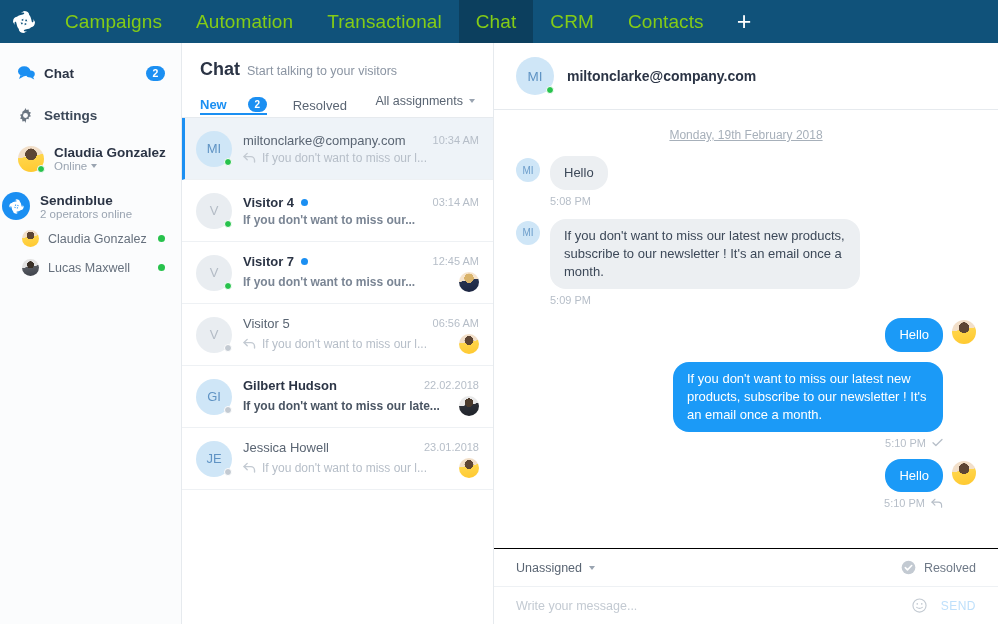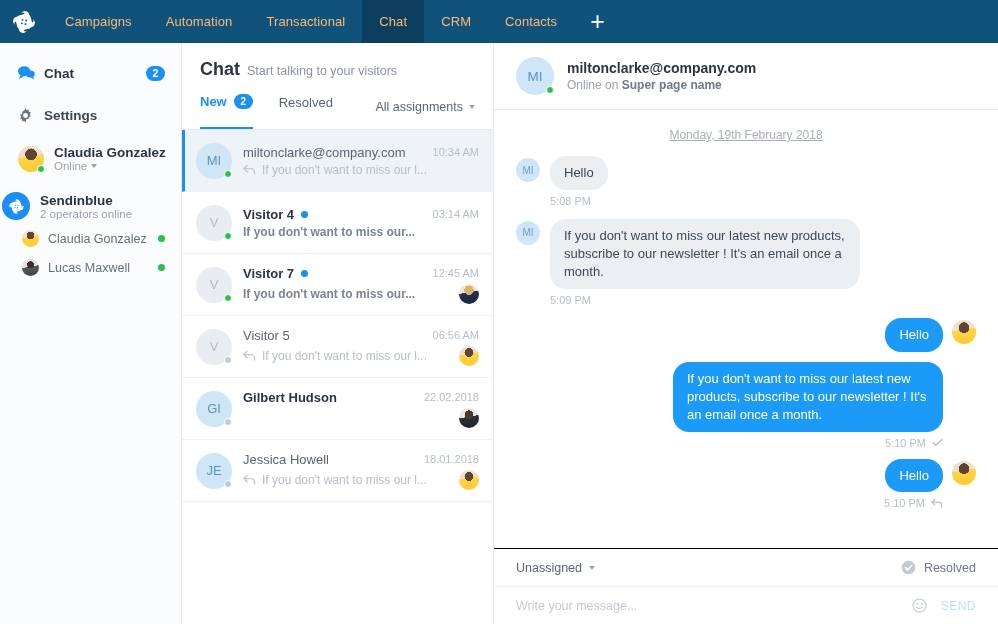--- a/index.html
+++ b/index.html
@@ -11,21 +11,21 @@
   .app { width: 998px; height: 624px; display: flex; flex-direction: column; }
 
   
   .topnav {
     height: 43px; background: #10527a; display: flex; align-items: stretch;
     flex: 0 0 43px;
   }
   .logo-wrap { width: 48px; display: flex; align-items: center; justify-content: center; }
   .nav-item {
     display: flex; align-items: center; padding: 0 17px;
-    color: #fdba74; font-size: 13px; letter-spacing: .1px; cursor: pointer;
+    color: #84cc16; font-size: 19px; letter-spacing: .1px; cursor: pointer;
     white-space: nowrap;
   }
   .nav-item.active { background: #0c3f5e; font-weight: 400; }
   .nav-plus { display: flex; align-items: center; padding: 0 16px; color: #fff; font-size: 25px; font-weight: 300; line-height: 1; cursor: pointer; }
 
   
   .body { flex: 1; display: flex; min-height: 0; }
 
   
   .sidebar {
@@ -78,21 +78,21 @@
   .op-row { display: flex; align-items: center; padding: 6px 16px 6px 22px; cursor: pointer; }
   .op-name { font-size: 12.5px; color: #66707d; margin-left: 9px; }
   .op-dot { margin-left: auto; width: 7px; height: 7px; border-radius: 50%; background: #27c24c; }
 
   
   .chatlist { width: 312px; flex: 0 0 312px; border-right: 1px solid #e6eaee; display: flex; flex-direction: column; background:#fff; }
   .cl-head { padding: 16px 18px 0 18px; display: flex; align-items: baseline; gap: 7px; }
   .cl-title { font-size: 18px; font-weight: bold; color: #2b3445; }
   .cl-sub { font-size: 12.5px; color: #8a94a2; }
   .cl-tabs { display: flex; align-items: center; padding: 14px 18px 0 18px; border-bottom: 1px solid #e6eaee; }
-  .tab { display: flex; align-items: center; gap: 7px; padding-bottom: 18px; margin-right: 26px; cursor: pointer; font-size: 13px; color: #5a6573; }
+  .tab { display: flex; align-items: center; gap: 21px; padding-bottom: 1px; margin-right: 26px; cursor: pointer; font-size: 13px; color: #5a6573; }
   .tab.active { color: #1b8ff2; font-weight: bold; border-bottom: 2px solid #1b8ff2; }
   .tab-badge { background: #1b8ff2; color:#fff; font-size: 10px; font-weight: bold; border-radius: 9px; min-width: 19px; height: 15px; display:flex; align-items:center; justify-content:center; padding: 0 5px; }
   .assign { margin-left: auto; display: flex; align-items: center; gap: 6px; padding-bottom: 9px; font-size: 12.5px; color: #5a6573; cursor: pointer; }
 
   .cl-items { flex: 1; overflow: hidden; }
   .ci {
     display: flex; align-items: center; height: 62px; padding: 0 14px 0 14px;
     border-bottom: 1px solid #eef1f4; cursor: pointer; position: relative;
   }
   .ci.selected { background: #eef3f8; border-left: 3px solid #1b8ff2; padding-left: 11px; }
@@ -362,33 +362,34 @@
             <div class="ci-av blue">
               <span>GI</span>
               <span class="ci-dot off"></span>
             </div>
             <div class="ci-body">
               <div class="ci-top">
                 <span class="ci-name bold">Gilbert Hudson</span>
                 <span class="ci-time">22.02.2018</span>
               </div>
               <div class="ci-bot">
+                <span class="ci-prev unread">If you don't want to miss our late...</span>
                 <span class="ci-opav avatar av-man2" style="margin-left: auto;"></span>
               </div>
             </div>
           </div>
           <div class="ci">
             <div class="ci-av blue">
               <span>JE</span>
               <span class="ci-dot off"></span>
             </div>
             <div class="ci-body">
               <div class="ci-top">
                 <span class="ci-name muted">Jessica Howell</span>
-                <span class="ci-time">18.01.2018</span>
+                <span class="ci-time">23.01.2018</span>
               </div>
               <div class="ci-bot">
                 <span class="reply-ico">
                   <svg width="13" height="11" viewBox="0 0 14 12" fill="none" stroke="#c3cad2" stroke-width="1.5" stroke-linecap="round" stroke-linejoin="round">
                     <path d="M4.5 1.5 L1 5 L4.5 8.5"></path>
                     <path d="M1 5 H8.5 a4 4 0 0 1 4 4 V11"></path>
                   </svg>
                 </span>
                 <span class="ci-prev ">If you don't want to miss our l...</span>
                 <span class="ci-opav avatar av-claudia" style="margin-left: auto;"></span>
@@ -400,25 +401,20 @@
 
     <div class="conv">
 
       <div class="conv-head">
         <div class="conv-av">
           <span>MI</span>
           <span class="dot-online" style="border-color:#fff;right:0;bottom:1px;"></span>
         </div>
         <div style="margin-left:13px;">
           <div class="conv-name">miltonclarke@company.com</div>
-          <div class="conv-sub">
-            <span>Online</span>
-            <span>on</span>
-            <b>Super page name</b>
-          </div>
         </div>
       </div>
 
       <div class="thread">
         <div class="daysep">Monday, 19th February 2018</div>
         <div id="messages">
             <div class="msg-in">
               <div class="msg-av">MI</div>
               <div class="msg-col"><div class="bub-in">Hello</div><div class="msg-time">5:08 PM</div></div>
             </div>

